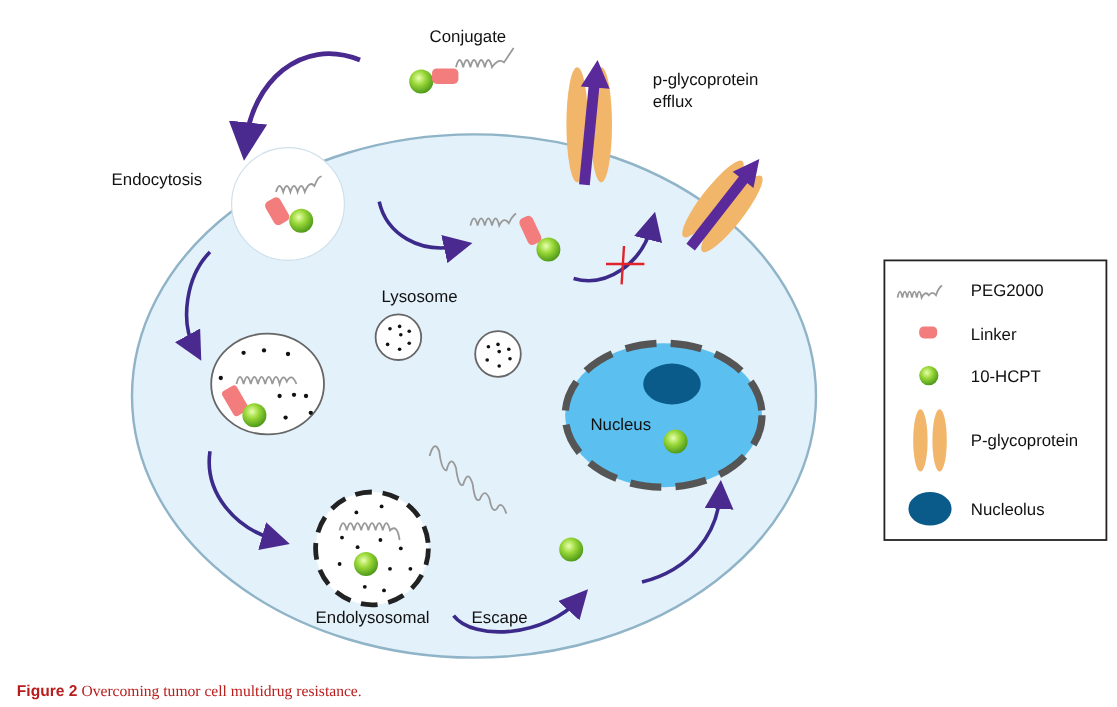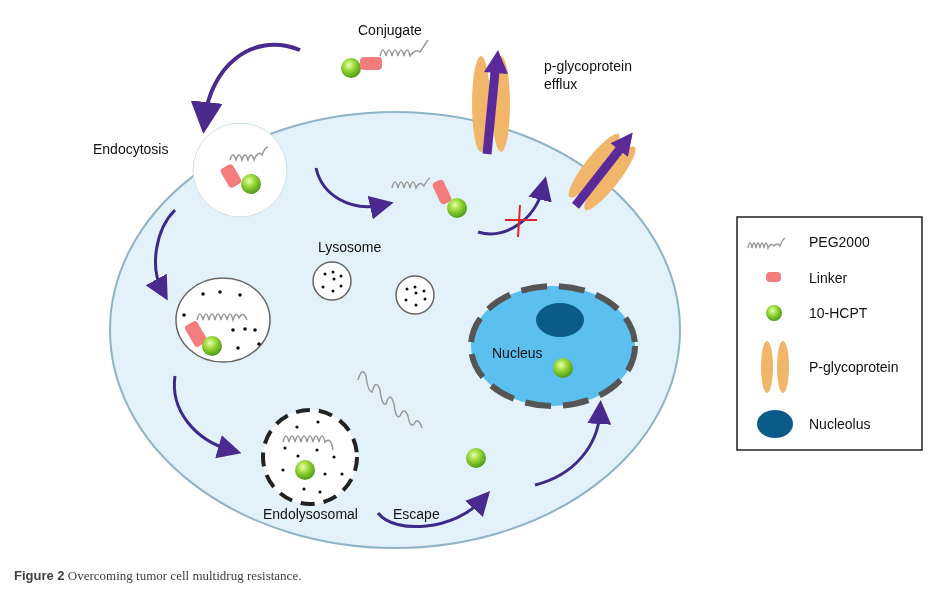--- a/index.html
+++ b/index.html
@@ -1,19 +1,19 @@
 <!DOCTYPE html>
 <html><head>
 <meta charset="utf-8">
 <style>
   html, body { margin:0; padding:0; background:#ffffff; }
   body { width:931px; height:589px; position:relative; overflow:hidden; font-family:"Liberation Sans", sans-serif; }
   #fig { position:absolute; left:0; top:0; }
   .lbl { font-family:"Liberation Sans", sans-serif; font-size:14px; fill:#111; }
-  .cap { position:absolute; left:14px; top:568px; font-family:"Liberation Serif", serif; font-size:13px; color:#404040; }
+  .cap { position:absolute; left:14px; top:568px; font-family:"Liberation Serif", serif; font-size:13px; color:#b91c1c; }
   .cap b { font-family:"Liberation Sans", sans-serif; font-weight:bold; }
 </style>
 </head>
 <body>
 
 <svg id="fig" width="931" height="560" viewBox="0 0 931 560">
   <defs>
     <radialGradient id="drugGrad" cx="0.4" cy="0.35" r="0.65">
       <stop offset="0" stop-color="#e8ffb0"></stop>
       <stop offset="0.45" stop-color="#9ad838"></stop>

